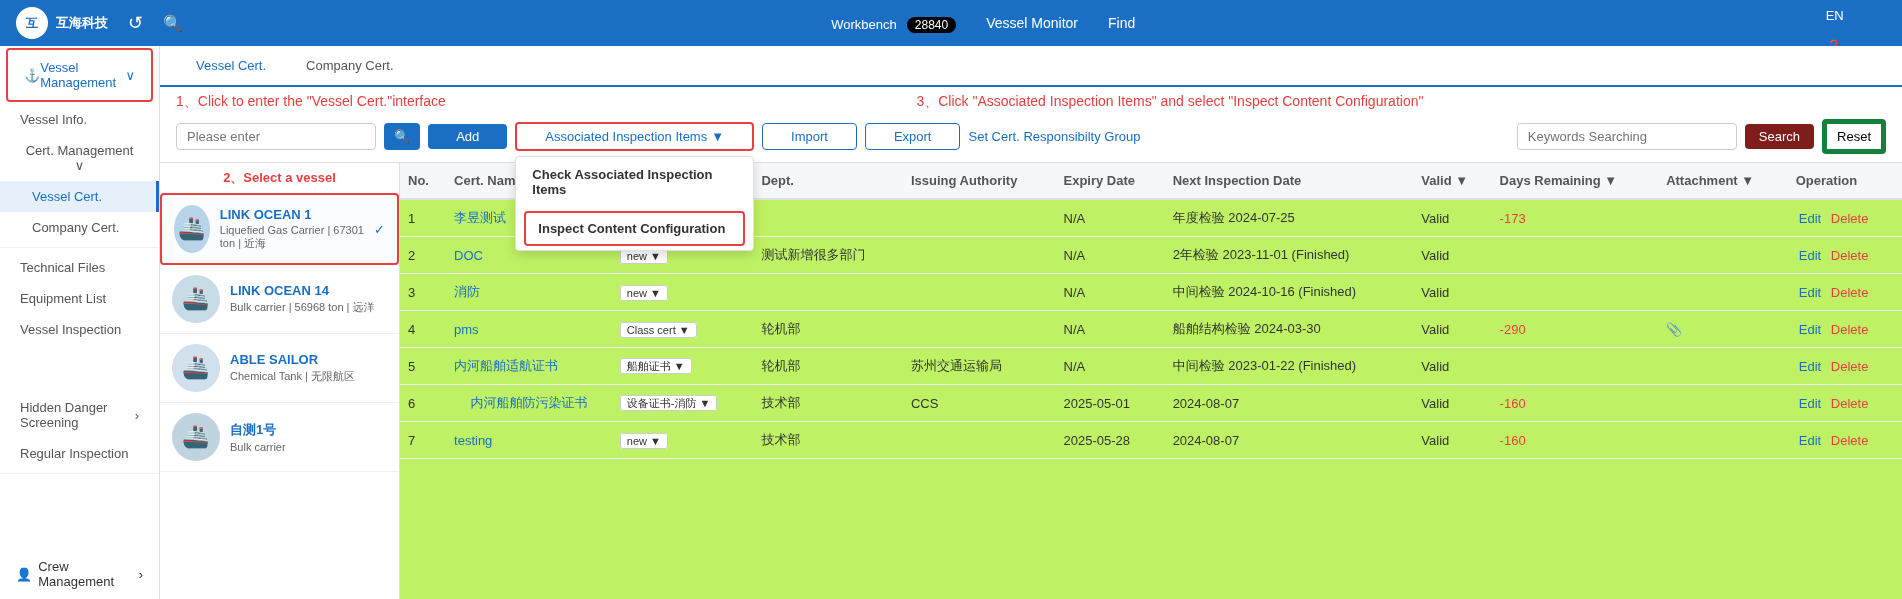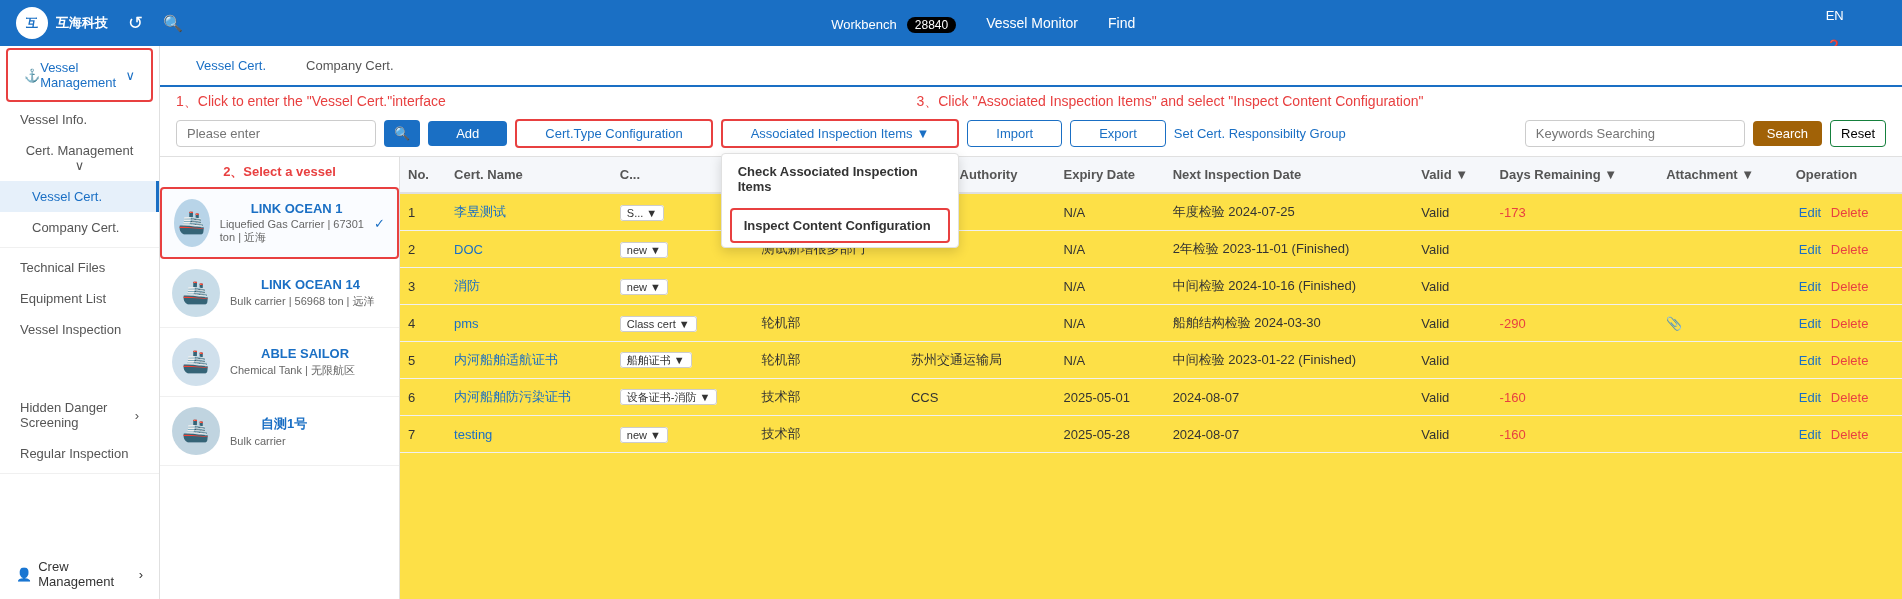--- a/index.html
+++ b/index.html
@@ -51,48 +51,48 @@
       background: white; padding: 8px 16px; display: flex; align-items: center; gap: 8px;
       border-bottom: 1px solid #e0e0e0;
     }
     .search-box { border: 1px solid #ccc; border-radius: 4px; padding: 5px 10px; width: 200px; }
     .btn-search-icon { background: #1a6fc4; color: white; border: none; border-radius: 4px; padding: 6px 10px; cursor: pointer; }
     .btn { border: 1px solid #1a6fc4; color: #1a6fc4; background: white; border-radius: 4px; padding: 5px 28px; cursor: pointer; }
     .btn-primary { background: #1a6fc4; color: white; border: none; }
     .btn-dropdown { display: flex; align-items: center; gap: 4px; position: relative; }
     .btn-dropdown-highlighted { border: 2px solid #e84040; border-radius: 4px; }
     .keywords-input { margin-left: auto; border: 1px solid #ccc; border-radius: 4px; padding: 5px 10px; width: 220px; }
-    .btn-search { background: #a16207; color: white; border: none; border-radius: 4px; padding: 5px 14px; cursor: pointer; }
-    .btn-reset { border: 1px solid #15803d; background: white; border-radius: 4px; padding: 5px 10px; cursor: pointer; }
+    .btn-search { background: #7f1d1d; color: white; border: none; border-radius: 4px; padding: 5px 14px; cursor: pointer; }
+    .btn-reset { border: 5px solid #15803d; background: white; border-radius: 4px; padding: 5px 10px; cursor: pointer; }
 
     
     .dropdown-overlay { position: relative; display: inline-block; }
     .dropdown-menu {
       position: absolute; top: 34px; left: 0; background: white; border: 1px solid #e0e0e0;
       border-radius: 4px; z-index: 100; min-width: 230px; box-shadow: 0 4px 12px rgba(0,0,0,0.15);
     }
     .dropdown-item { padding: 10px 16px; cursor: pointer; color: #333; font-weight: bold; }
     .dropdown-item.circled {
       border: 2px solid #e84040; border-radius: 4px; margin: 4px 8px; padding: 8px 12px;
     }
 
     
     .content-area { display: flex; flex: 1; overflow: hidden; }
 
     
     .vessel-list { width: 240px; background: white; border-right: 1px solid #e0e0e0; overflow-y: auto; }
     .vessel-item { padding: 10px 12px; cursor: pointer; border-bottom: 1px solid #f0f0f0; display: flex; align-items: center; gap: 10px; }
     .vessel-item.selected { border: 2px solid #e84040; border-radius: 4px; background: #fafcff; }
     .vessel-avatar { width: 48px; height: 48px; background: #cce0f5; border-radius: 50%; display: flex; align-items: center; justify-content: center; overflow: hidden; }
-    .vessel-name { font-weight: bold; color: #1a6fc4; font-size: 13px; margin-left: 31px; }
+    .vessel-name { font-weight: bold; color: #1a6fc4; font-size: 13px; }
     .vessel-desc { color: #666; font-size: 11px; margin-top: 2px; }
     .vessel-check { color: #1a6fc4; margin-left: auto; }
 
     
-    .table-wrapper { flex: 1; overflow: auto; background: #fde047; }
+    .table-wrapper { flex: 1; overflow: auto; background: #bef264; }
     table { width: 100%; border-collapse: collapse; font-size: 12px; }
     thead th { background: #f5f7fa; border-bottom: 2px solid #e0e0e0; padding: 10px 8px; text-align: left; color: #555; white-space: nowrap; position: sticky; top: 0; }
     tbody tr { border-bottom: 1px solid #f0f0f0; }
     tbody td { padding: 9px 8px; color: #333; white-space: nowrap; }
     .tag-new { background: white; border: 1px solid #ccc; border-radius: 3px; padding: 1px 6px; font-size: 11px; }
     .tag-class { background: white; border: 1px solid #ccc; border-radius: 3px; padding: 1px 6px; font-size: 11px; }
     .valid-badge { color: #333; }
     .days-neg { color: #e84040; }
     .link-btn { color: #1a6fc4; cursor: pointer; margin: 0 3px; }
     .del-btn { color: #e84040; cursor: pointer; margin: 0 3px; }
@@ -186,21 +186,20 @@
 
     <div style="background:white;padding:6px 16px 0 16px;display:flex;align-items:center;gap:8px;">
       <span style="color:#e84040;font-size:14px;">1、Click to enter the "Vessel Cert."interface</span>
       <span style="flex:1;text-align:center;color:#e84040;font-size:14px;">3、Click "Associated Inspection Items" and select "Inspect Content Configuration"</span>
     </div>
 
     <div class="toolbar">
       <input class="search-box" type="text" placeholder="Please enter" style="">
       <button class="btn-search-icon">🔍</button>
       <button class="btn btn-primary">Add</button>
-      <button class="btn" style="border:2px solid #e84040;">Cert.Type Configuration</button>
       <div class="dropdown-overlay">
         <button class="btn btn-dropdown btn-dropdown-highlighted">
           <span>Associated Inspection Items</span>
           <span>▼</span>
         </button>
         <div class="dropdown-menu">
           <div class="dropdown-item">
             <span>Check Associated Inspection Items</span>
           </div>
           <div class="dropdown-item circled">
@@ -358,21 +357,21 @@
     <td class="valid-badge">Valid</td>
     <td></td>
     <td></td>
     <td>
       <span class="link-btn">Edit</span>
       <span class="del-btn">Delete</span>
     </td>
   </tr>
               <tr>
     <td>6</td>
-    <td style="color:#1a6fc4;cursor:pointer;">内河船舶防污染证书</td>
+    <td style="color:#1a6fc4;cursor:pointer;text-align:center;">内河船舶防污染证书</td>
     <td><span class="tag-new">设备证书-消防 ▼</span></td>
     <td>技术部</td>
     <td>CCS</td>
     <td>2025-05-01</td>
     <td>2024-08-07</td>
     <td class="valid-badge">Valid</td>
     <td><span class="days-neg">-160</span></td>
     <td></td>
     <td>
       <span class="link-btn">Edit</span>

